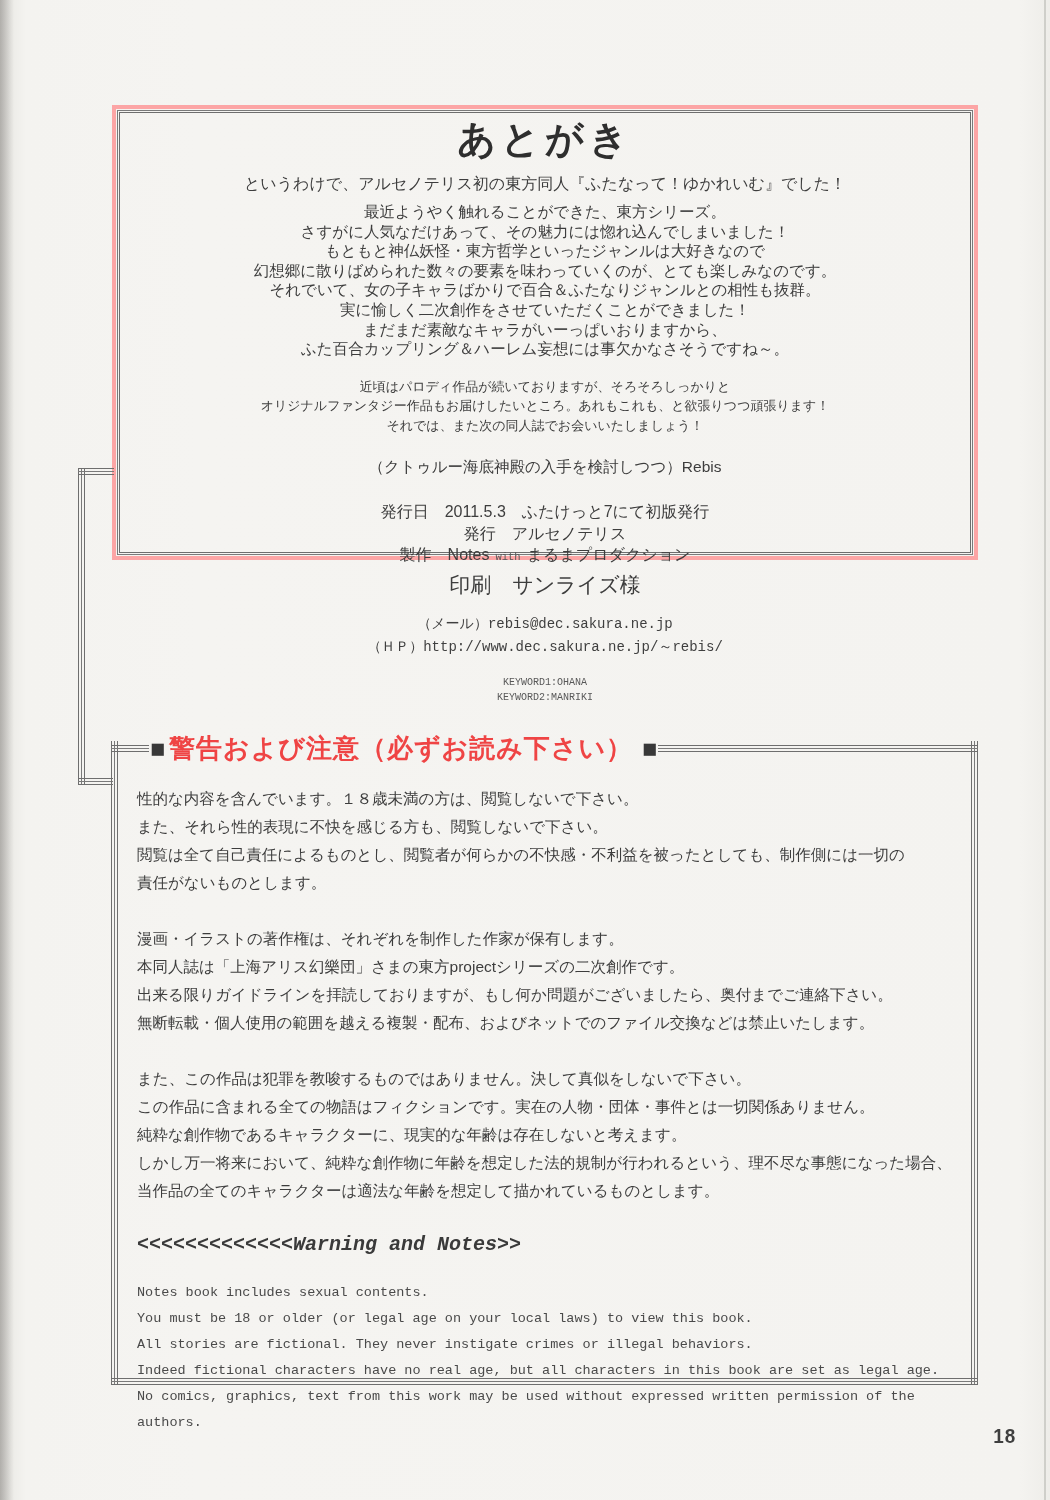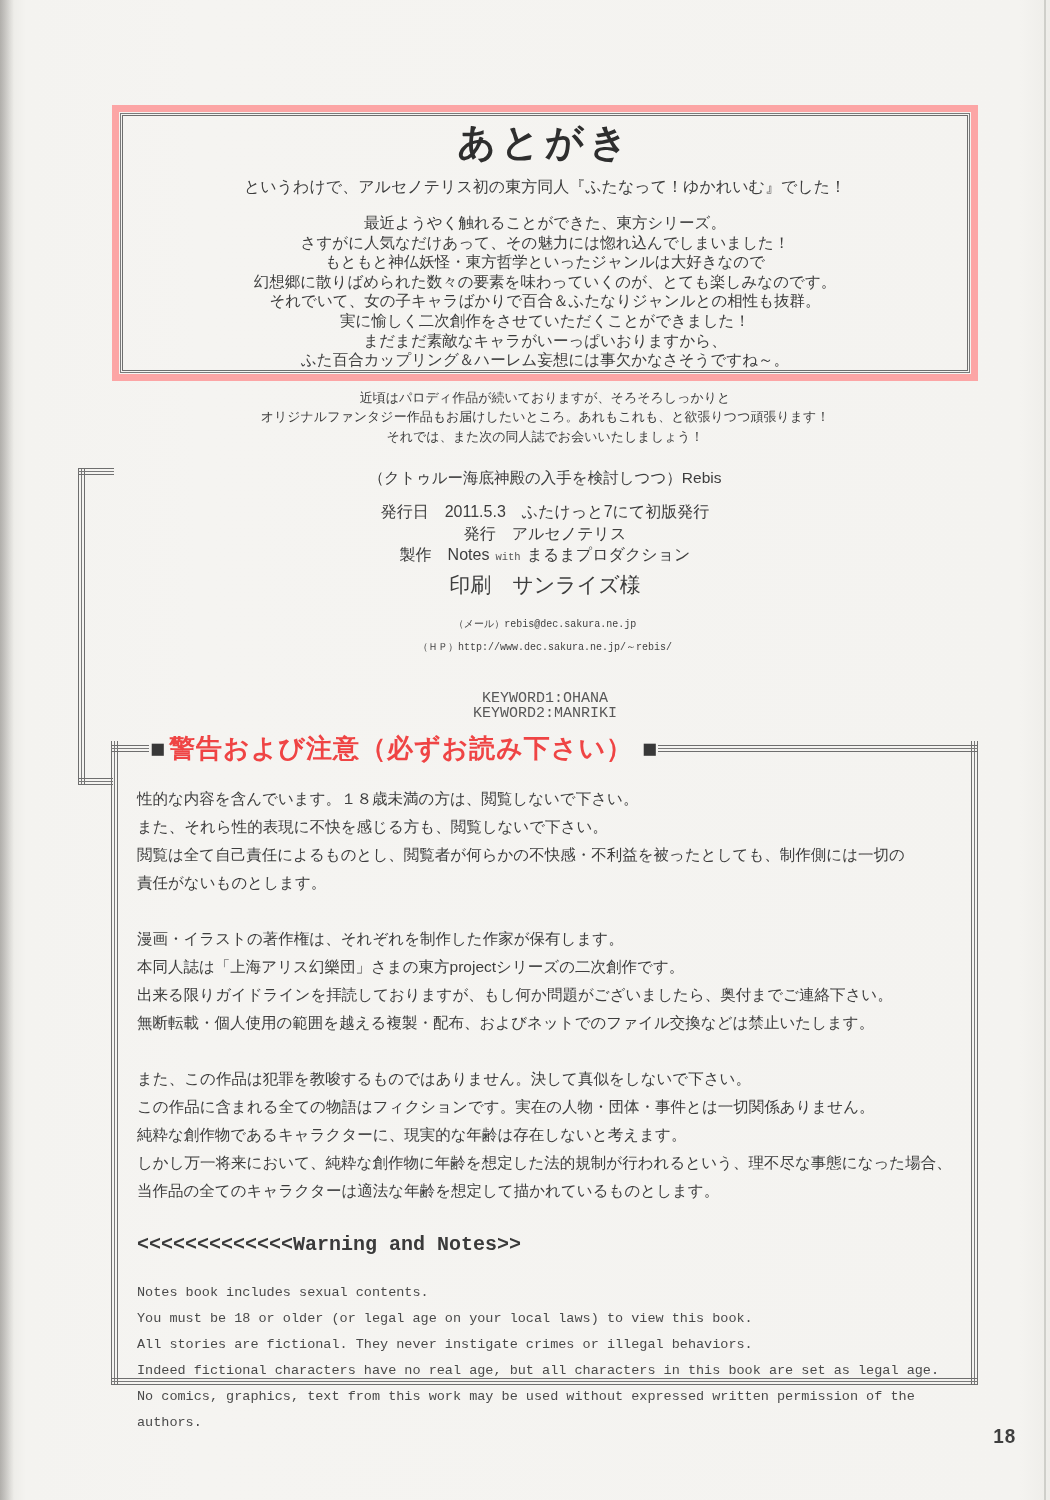--- a/index.html
+++ b/index.html
@@ -16,57 +16,57 @@
   .scan-edge-right{position:absolute;right:4px;top:0;bottom:0;width:2px;background:rgba(150,148,144,.35);}
 
   
   .h3line{height:7px;
     background:linear-gradient(to bottom,#6e6e6e 0 1px,rgba(0,0,0,0) 1px 3px,#7a7a7a 3px 4px,rgba(0,0,0,0) 4px 6px,#6e6e6e 6px 7px);}
   .v3line{width:7px;
     background:linear-gradient(to right,#6e6e6e 0 1px,rgba(0,0,0,0) 1px 3px,#7a7a7a 3px 4px,rgba(0,0,0,0) 4px 6px,#6e6e6e 6px 7px);}
 
   
   .afterword-box{
-    position:absolute;left:112px;top:105px;width:866px;height:276px;
-    border:7px solid #fca5a5;box-sizing:border-box;text-align:center;
+    position:absolute;left:112px;top:105px;width:866px;height:455px;
+    border:4px solid #fca5a5;box-sizing:border-box;text-align:center;
   }
   .afterword-box::before{content:"";position:absolute;inset:1px;border:1px solid #7a7a7a;pointer-events:none;}
   .afterword-box::after{content:"";position:absolute;inset:3px;border:1px solid #6e6e6e;pointer-events:none;}
   .afterword-title{margin:8px 0 0;font-size:38px;line-height:44px;font-weight:bold;letter-spacing:5px;color:#2e2e2e;}
   .afterword-intro{margin:13px 0 0;font-size:16px;line-height:20px;}
-  .afterword-para1{margin-top:16px;font-size:15.5px;line-height:19.6px;text-align:center;}
+  .afterword-para1{margin-top:8px;font-size:15.5px;line-height:19.6px;text-align:center;}
   .afterword-para2{margin-top:18px;font-size:13px;line-height:19.6px;}
   .afterword-signoff{margin:21px 0 0;font-size:15.5px;}
 
   
   .colophon{position:absolute;left:112px;top:501px;width:866px;text-align:center;}
   .colophon-line{font-size:16px;line-height:21.5px;}
   .credit-with{font-family:"Liberation Mono","DejaVu Sans Mono",monospace;font-size:10.5px;color:#555;padding:0 6px;}
   .printer-line{margin-top:5px;font-size:21px;line-height:21.5px;}
-  .contact{margin-top:18px;font-family:"Liberation Mono","DejaVu Sans Mono",monospace;font-size:10px;line-height:23px;color:#3f3f3f;}
-  .keywords{margin-top:32px;font-family:"Liberation Mono","DejaVu Sans Mono",monospace;font-size:15px;line-height:15px;color:#585858;}
+  .contact{margin-top:18px;font-family:"Liberation Mono","DejaVu Sans Mono",monospace;font-size:14px;line-height:23px;color:#3f3f3f;}
+  .keywords{margin-top:16px;font-family:"Liberation Mono","DejaVu Sans Mono",monospace;font-size:10px;line-height:15px;color:#585858;}
 
   
   .conn-v{position:absolute;left:78px;top:468px;height:317px;}
   .conn-h-top{position:absolute;left:78px;top:468px;width:36px;}
   .conn-h-bot{position:absolute;left:78px;top:778px;width:35px;}
 
   
   .warning-box{position:absolute;left:111px;top:741px;width:867px;height:644px;box-sizing:border-box;}
   .w-edge-left{position:absolute;left:0;top:0;bottom:0;}
   .w-edge-right{position:absolute;right:0;top:0;bottom:0;}
   .w-edge-bottom{position:absolute;left:0;right:0;bottom:0;}
   .warn-header{position:absolute;top:-10px;left:0;right:0;height:34px;display:flex;align-items:center;z-index:2;}
   .warn-header .seg{width:38px;}
   .warn-header .fill{flex:1;}
   .sq{font-size:25px;line-height:22px;color:#383838;margin:0 1px;}
   .warn-title{font-size:26px;font-weight:bold;letter-spacing:1px;color:#ef4444;white-space:nowrap;padding:0 8px 0 3px;}
   .warn-body{position:absolute;left:26px;right:24px;top:44px;text-align:left;}
   .warn-para{font-size:15.5px;line-height:28px;margin:0 0 28px 0;}
-  .en-title{font-family:"Liberation Mono","DejaVu Sans Mono",monospace;font-size:20px;font-weight:bold;color:#3a3a3a;margin:12px 0 24px 0;letter-spacing:0px;}
+  .en-title{font-family:"Liberation Mono","DejaVu Sans Mono",monospace;font-size:20px;font-weight:bold;color:#3a3a3a;margin:12px 0 24px 0;letter-spacing:0px;font-style:italic;}
   .en-lines{font-family:"Liberation Mono","DejaVu Sans Mono",monospace;font-size:13.5px;line-height:26px;color:#4a4a4a;}
 
   .pageno{position:absolute;left:992px;top:1424px;font-size:21px;font-weight:bold;color:#3f3f3f;letter-spacing:1px;transform:scaleX(.9);}
   .tline{display:block;}
 </style>
 </head>
 <body>
 
 <div class="page">
   <div class="scan-edge"></div>

